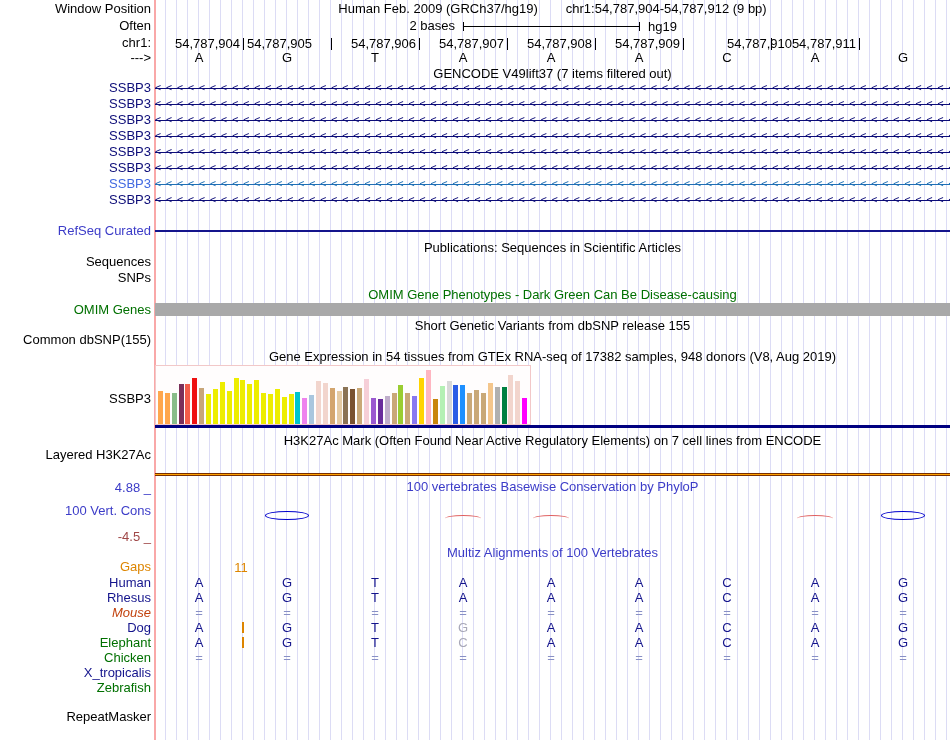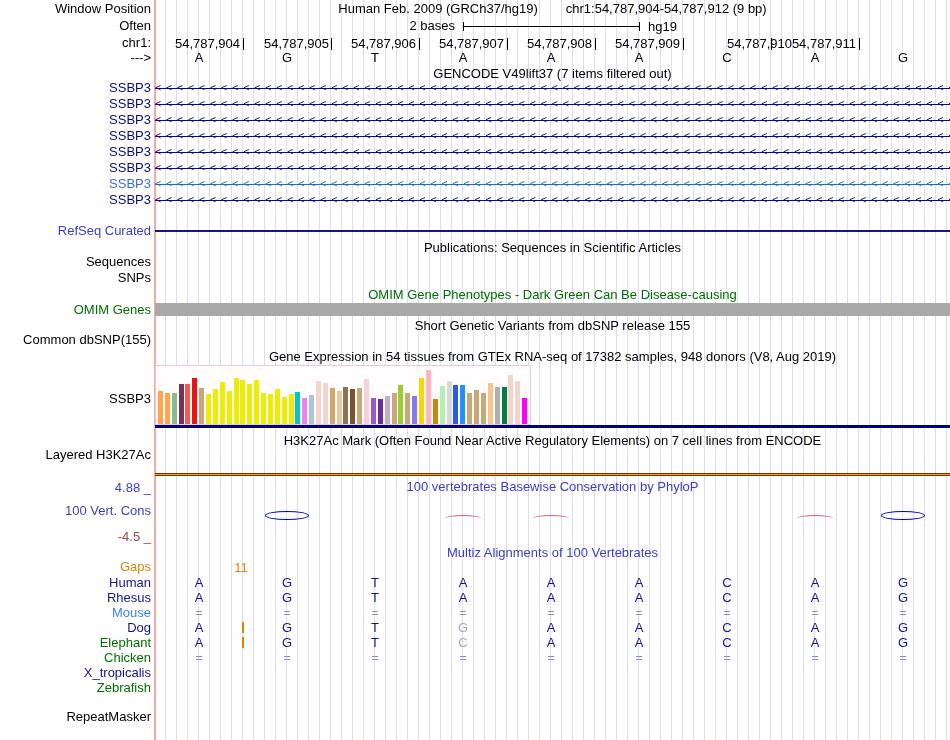--- a/index.html
+++ b/index.html
@@ -48,21 +48,21 @@
   <div class="coord" style="left:357px;top:19px;width:98px">2 bases</div>
   <div class="abs" style="left:463px;top:26px;width:177px;height:1px;background:#000"></div>
   <div class="abs" style="left:463px;top:22px;width:1px;height:9px;background:#000"></div>
   <div class="abs" style="left:639px;top:22px;width:1px;height:9px;background:#000"></div>
   <div class="abs" style="left:648px;top:19px;font-size:13px">hg19</div>
 
   <div class="lbl" style="top:36px">chr1:</div>
   <div id="coords-row">
       <div class="coord" style="left: 157px; top: 37px; width: 83px;">54,787,904</div>
       <div class="tickmark" style="left: 243px; top: 38px;"></div>
-      <div class="coord" style="left: 246px; top: 37px; width: 83px;">54,787,905</div>
+      <div class="coord" style="left: 229px; top: 37px; width: 83px;">54,787,905</div>
       <div class="tickmark" style="left: 331px; top: 38px;"></div>
       <div class="coord" style="left: 333px; top: 37px; width: 83px;">54,787,906</div>
       <div class="tickmark" style="left: 419px; top: 38px;"></div>
       <div class="coord" style="left: 421px; top: 37px; width: 83px;">54,787,907</div>
       <div class="tickmark" style="left: 507px; top: 38px;"></div>
       <div class="coord" style="left: 509px; top: 37px; width: 83px;">54,787,908</div>
       <div class="tickmark" style="left: 595px; top: 38px;"></div>
       <div class="coord" style="left: 597px; top: 37px; width: 83px;">54,787,909</div>
       <div class="tickmark" style="left: 683px; top: 38px;"></div>
       <div class="coord" style="left: 709px; top: 37px; width: 83px;">54,787,910</div>
@@ -240,21 +240,21 @@
         <div class="acell" style="left: 276px;">G</div>
         <div class="acell" style="left: 364px;">T</div>
         <div class="acell" style="left: 452px;">A</div>
         <div class="acell" style="left: 540px;">A</div>
         <div class="acell" style="left: 628px;">A</div>
         <div class="acell" style="left: 716px;">C</div>
         <div class="acell" style="left: 804px;">A</div>
         <div class="acell" style="left: 892px;">G</div>
       </div>
       <div class="alignrow" style="top: 605px;">
-        <div class="alabel" style="color: #3b82f6;">Mouse</div>
+        <div class="alabel" style="color: #c2410c; font-style: italic;">Mouse</div>
         <div class="acell eq" style="left: 188px;">=</div>
         <div class="acell eq" style="left: 276px;">=</div>
         <div class="acell eq" style="left: 364px;">=</div>
         <div class="acell eq" style="left: 452px;">=</div>
         <div class="acell eq" style="left: 540px;">=</div>
         <div class="acell eq" style="left: 628px;">=</div>
         <div class="acell eq" style="left: 716px;">=</div>
         <div class="acell eq" style="left: 804px;">=</div>
         <div class="acell eq" style="left: 892px;">=</div>
       </div>

